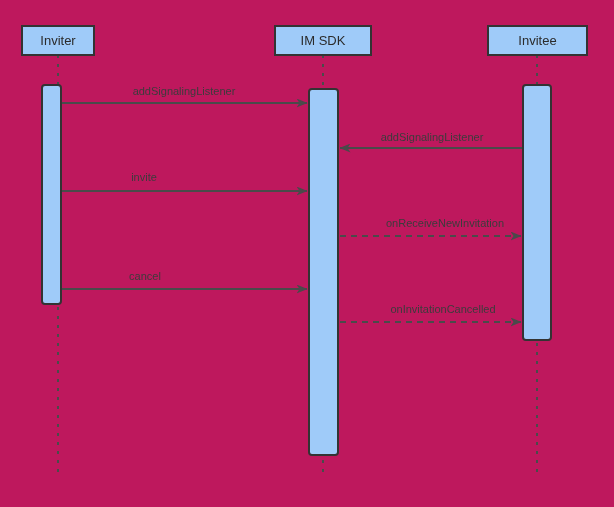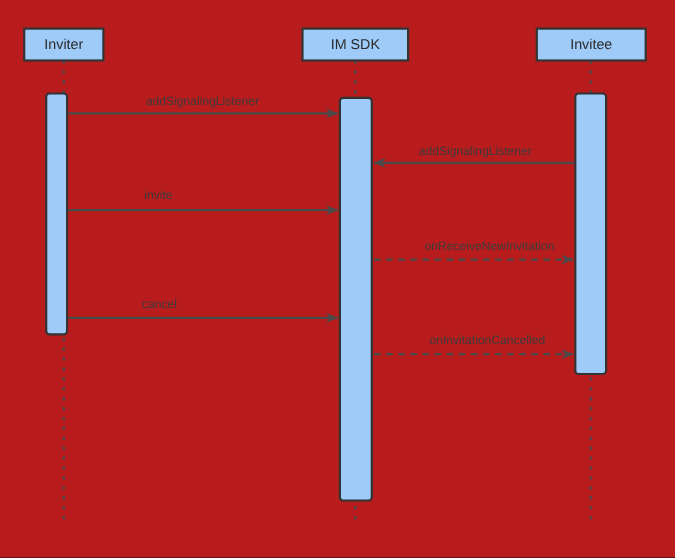--- a/index.html
+++ b/index.html
@@ -4,21 +4,21 @@
 <style>
   html, body {
     margin: 0;
     padding: 0;
     background: #000000;
   }
   #diagram-root {
     position: relative;
     width: 614px;
     height: 507px;
-    background: #b91c1c;
+    background: #be185d;
     font-family: "Liberation Sans", sans-serif;
     overflow: hidden;
   }
   #seq-svg {
     position: absolute;
     left: 0;
     top: 0;
     width: 614px;
     height: 507px;
     display: block;

